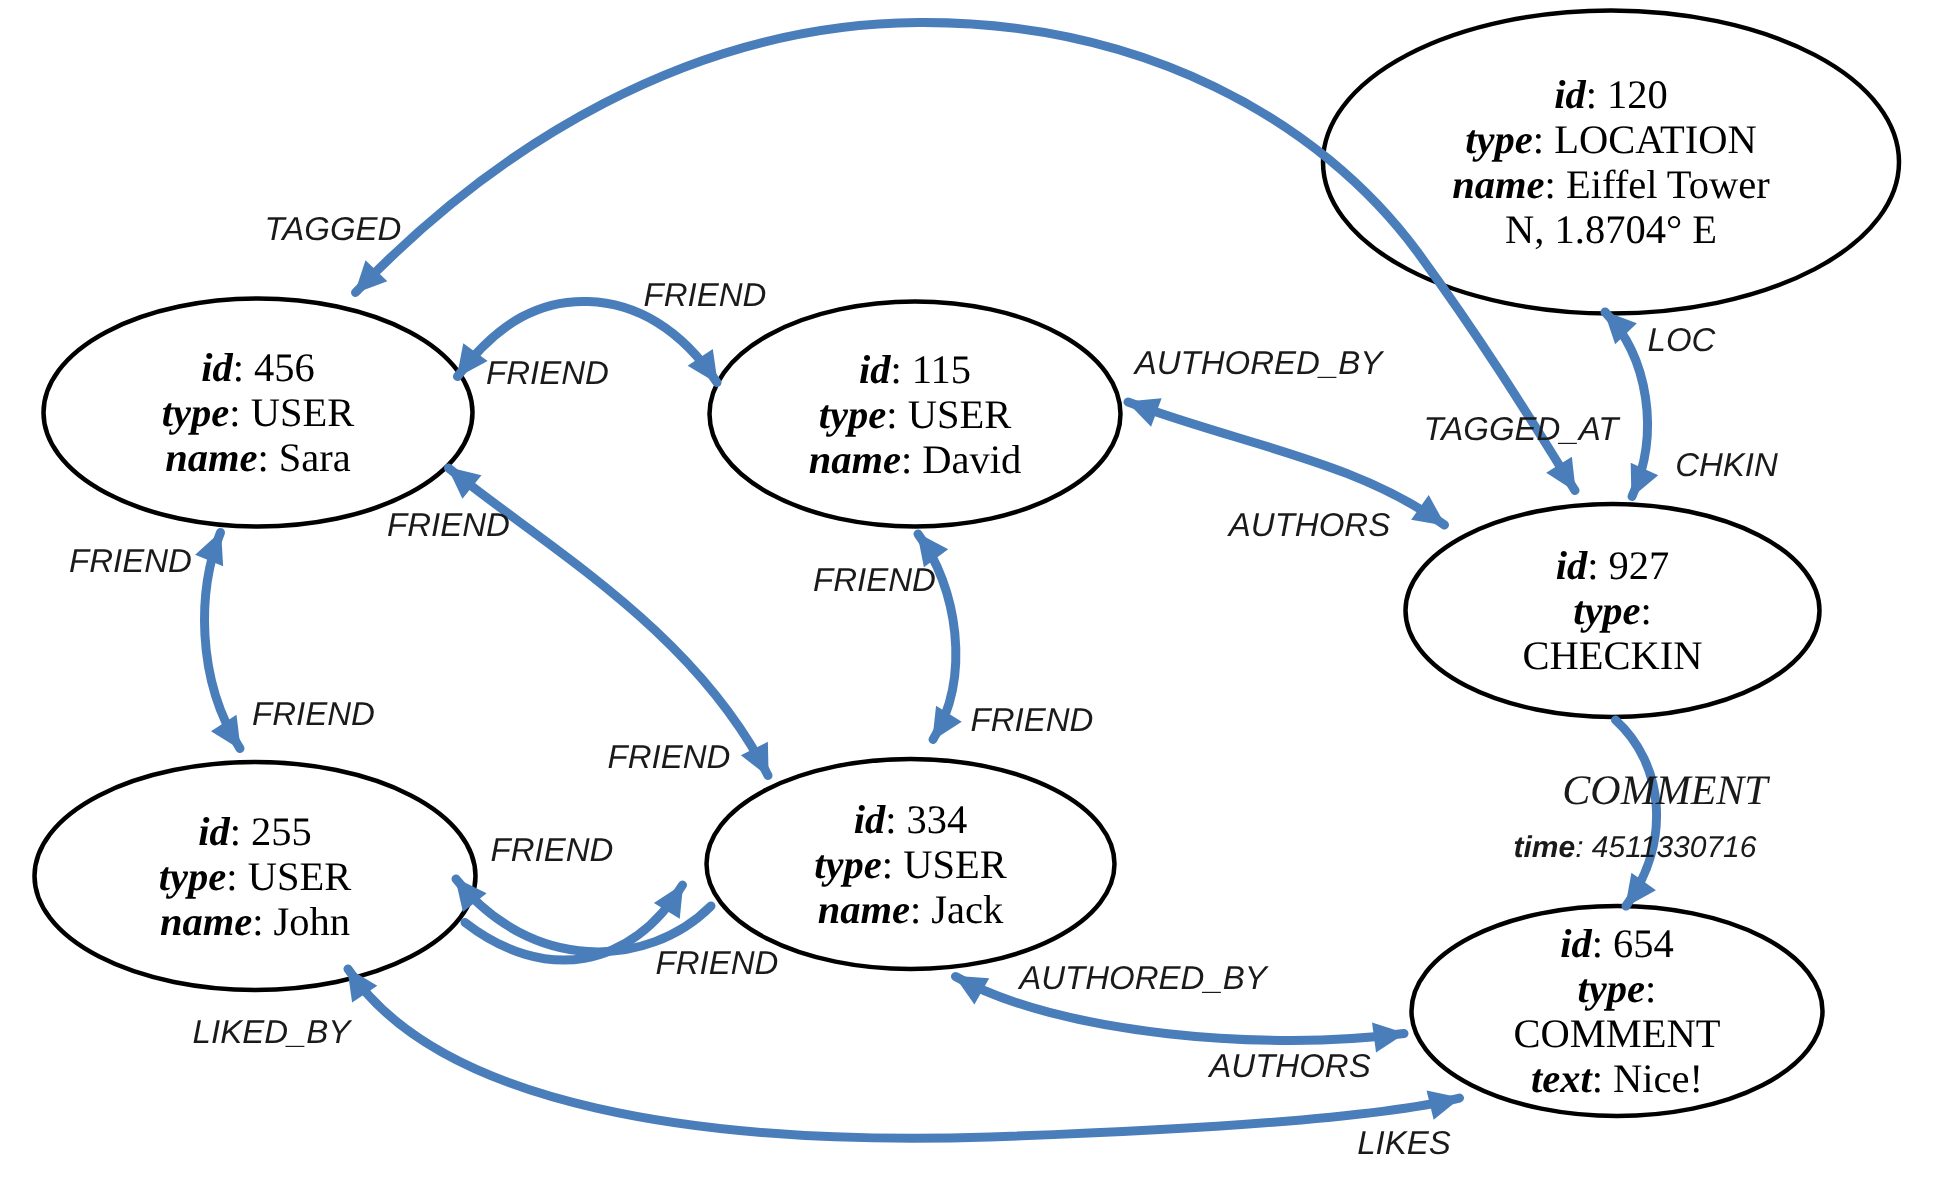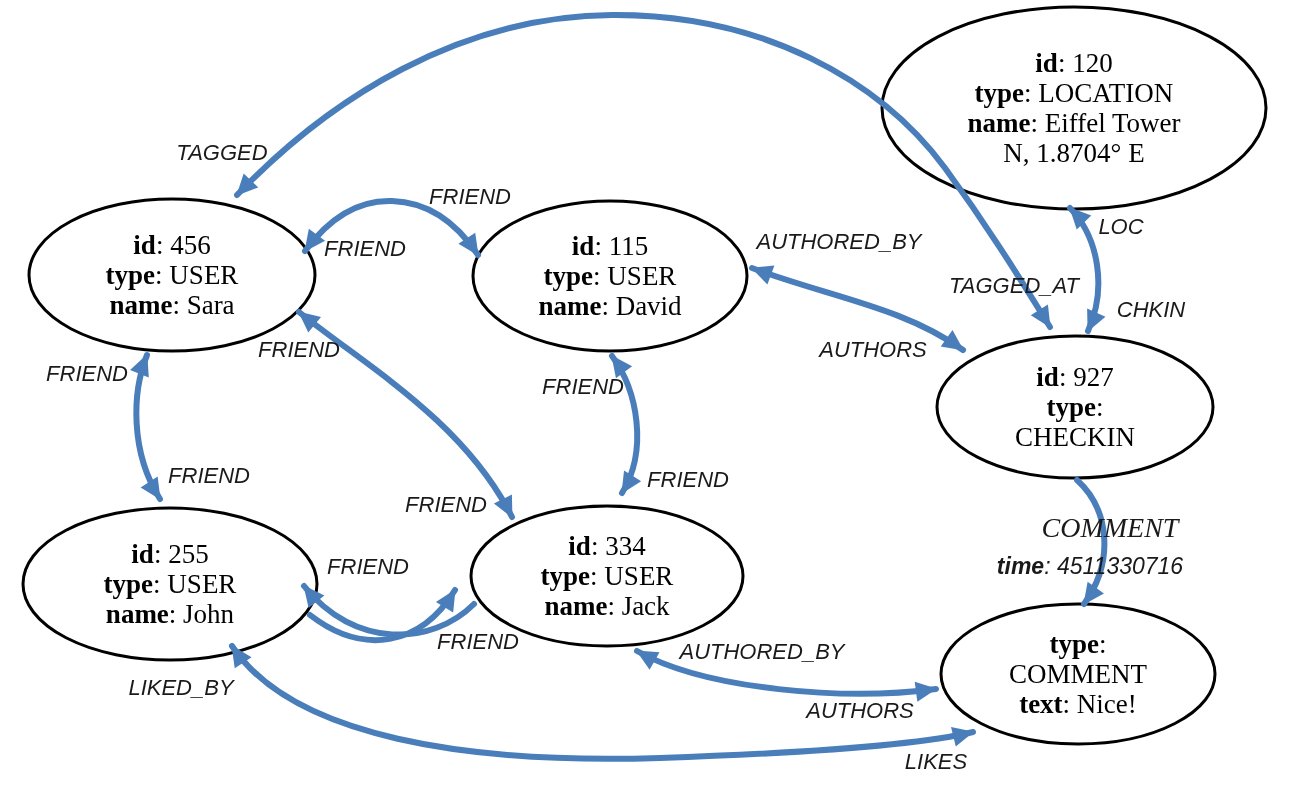--- a/index.html
+++ b/index.html
@@ -4,26 +4,26 @@
 <style>
   html,body{margin:0;padding:0;background:#fff;}
   .stage{position:relative;width:1300px;height:792px;background:var(--background,#ffffff);overflow:hidden;}
   .stage svg{position:absolute;left:0;top:0;}
   .edge{fill:none;stroke:var(--edge,#4A7EBB);stroke-width:6;stroke-linecap:round;}
   .ahead{fill:var(--edge,#4A7EBB);}
   .node-ellipse{fill:var(--node-fill,#ffffff);stroke:var(--node-stroke,#000000);stroke-width:3;}
   .node-text{position:absolute;transform:translate(-50%,-50%);text-align:center;
     font-family:"Liberation Serif",serif;font-size:27px;line-height:30px;
     color:var(--node-text,#000000);white-space:nowrap;pointer-events:none;}
-  .node-text b{font-weight:700;}
+  .node-text b{font-weight:700;font-style:italic;}
   .elabel{position:absolute;transform:translate(-50%,-50%);
     font-family:"Liberation Sans",sans-serif;font-size:22px;font-weight:400;
     color:var(--label-text,#1a1a1a);white-space:nowrap;font-style:italic;}
   .elabel.serif{font-family:"Liberation Serif",serif;font-size:28px;}
-  .elabel.time{font-size:23px;}
+  .elabel.time{font-size:20px;}
   .elabel.time b{font-weight:700;}
 </style>
 </head>
 <body>
 
 <div class="stage">
 
   <svg width="1300" height="792" viewBox="0 0 1300 792">
     <defs>
       <marker id="ah" viewBox="0 0 10 10" refX="9" refY="5" markerWidth="4" markerHeight="4" orient="auto-start-reverse">
@@ -84,20 +84,21 @@
     <div><b>name</b><span>: Jack</span></div>
   </div>
 
   <div class="node-text" style="left:1075px;top:407px">
     <div><b>id</b><span>: 927</span></div>
     <div><b>type</b><span>:</span></div>
     <div><span>CHECKIN</span></div>
   </div>
 
   <div class="node-text" style="left:1078px;top:674px">
+    <div><b>id</b><span>: 654</span></div>
     <div><b>type</b><span>:</span></div>
     <div><span>COMMENT</span></div>
     <div><b>text</b><span>: Nice!</span></div>
   </div>
 
   <div class="elabel" style="left:222px;top:153px">TAGGED</div>
   <div class="elabel" style="left:470px;top:197px">FRIEND</div>
   <div class="elabel" style="left:365px;top:249px">FRIEND</div>
   <div class="elabel" style="left:87px;top:374px">FRIEND</div>
   <div class="elabel" style="left:209px;top:476px">FRIEND</div>

